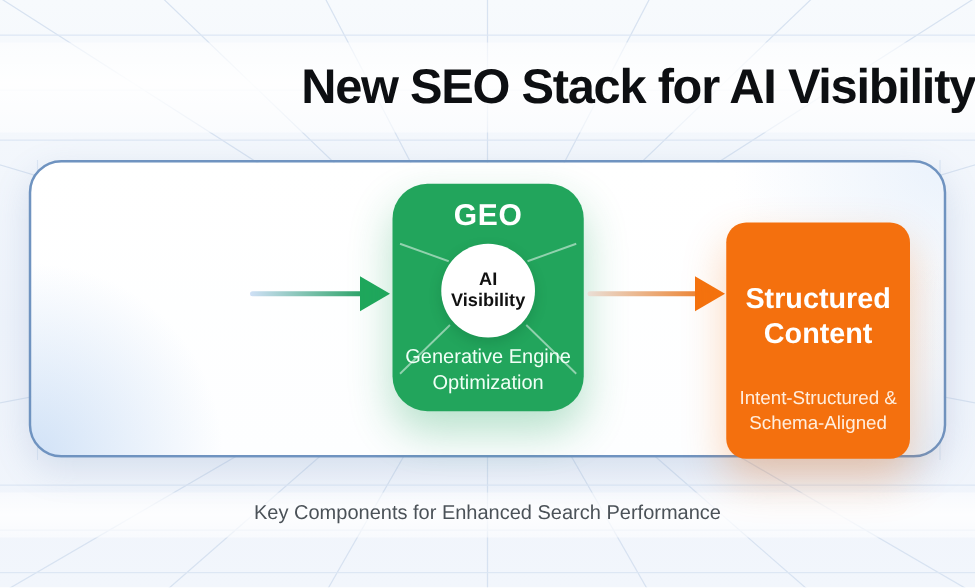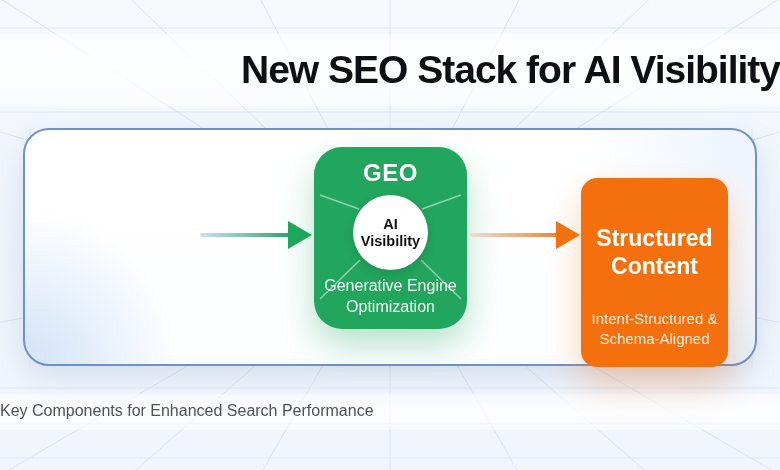--- a/index.html
+++ b/index.html
@@ -87,21 +87,21 @@
     border-top:14px solid transparent;border-bottom:14px solid transparent;
   }
   .arrow1 .arrow-head{left:88px;border-left:24px solid #1fa75c;}
   .arrow2 .arrow-head{left:86px;border-left:24px solid #f4720e;}
   .caption-band{
     position:absolute;left:0;top:394px;width:780px;height:36px;z-index:1;
     background:linear-gradient(180deg,rgba(255,255,255,.50),rgba(255,255,255,.85) 50%,rgba(255,255,255,.50));
   }
   .caption-text{
     position:absolute;left:0;top:402px;width:780px;z-index:2;
-    font-size:16px;color:#4b5258;
+    text-align:center;font-size:16px;color:#4b5258;
   }
 </style>
 </head>
 <body>
 
 <div class="stage">
 
   <svg class="grid-bg" width="780" height="470" viewBox="0 0 780 470" xmlns="http://www.w3.org/2000/svg">
     <g stroke="#d3dfef" stroke-width="1" opacity="0.85">
 

